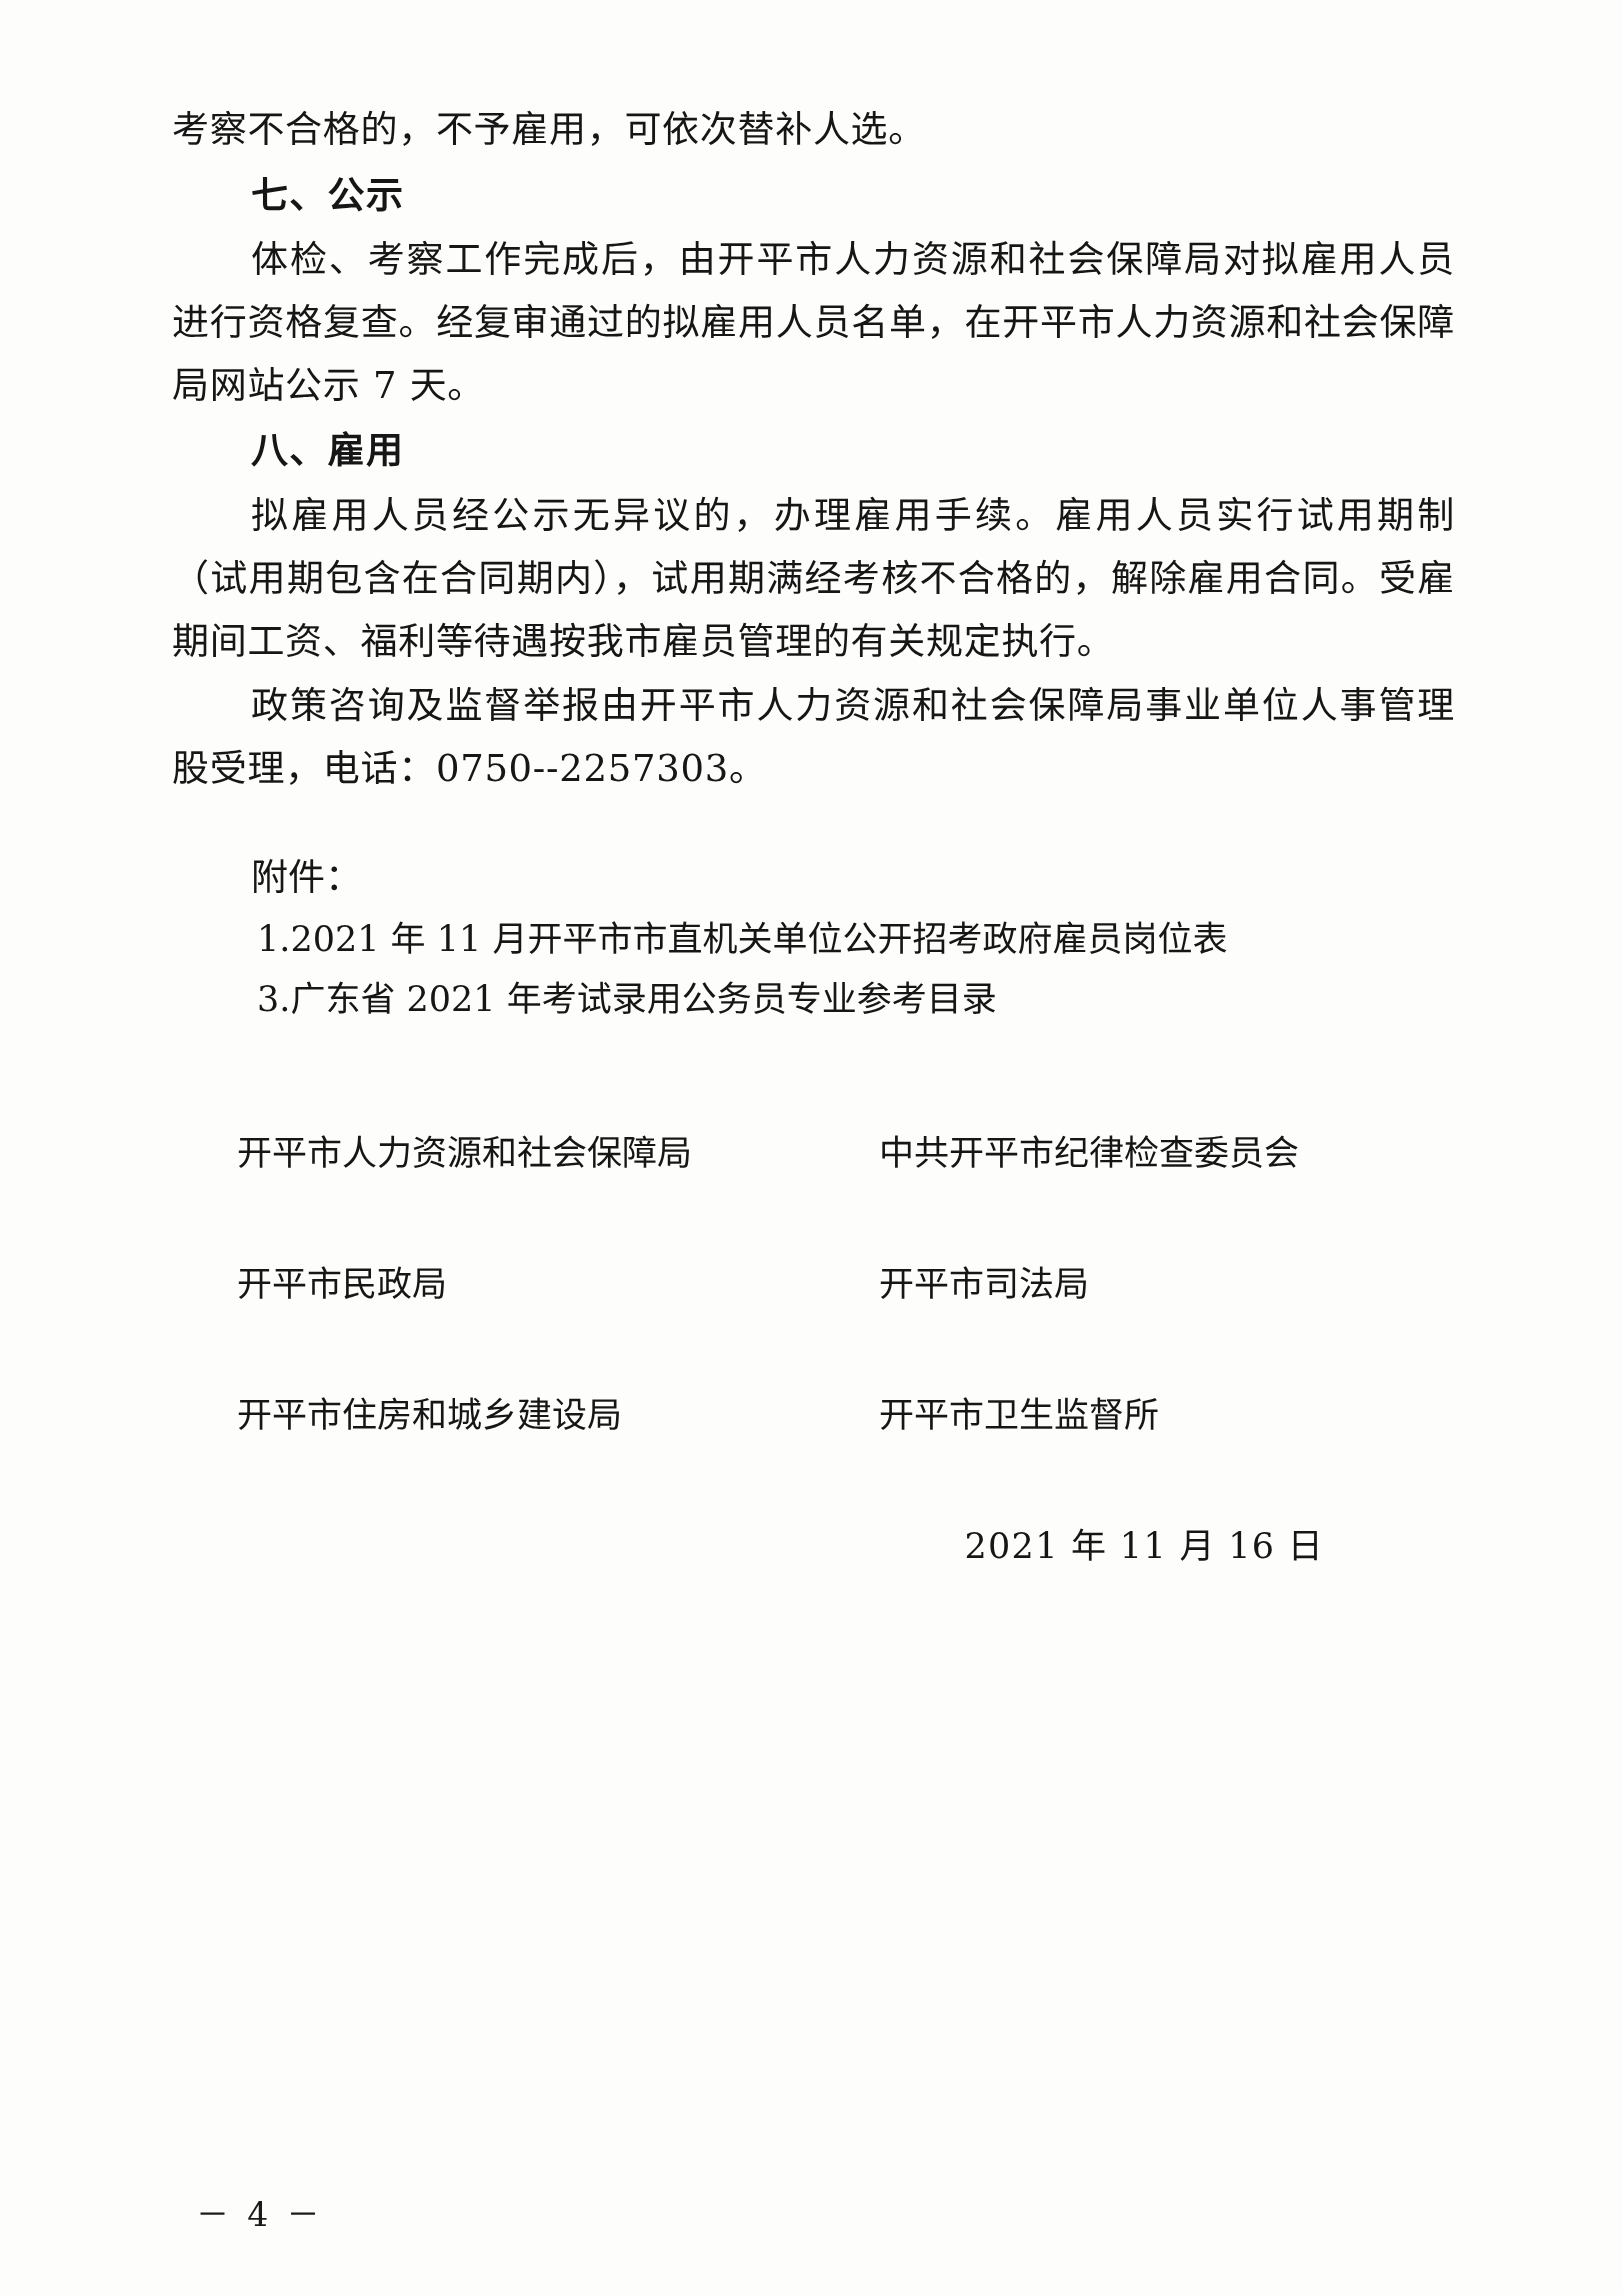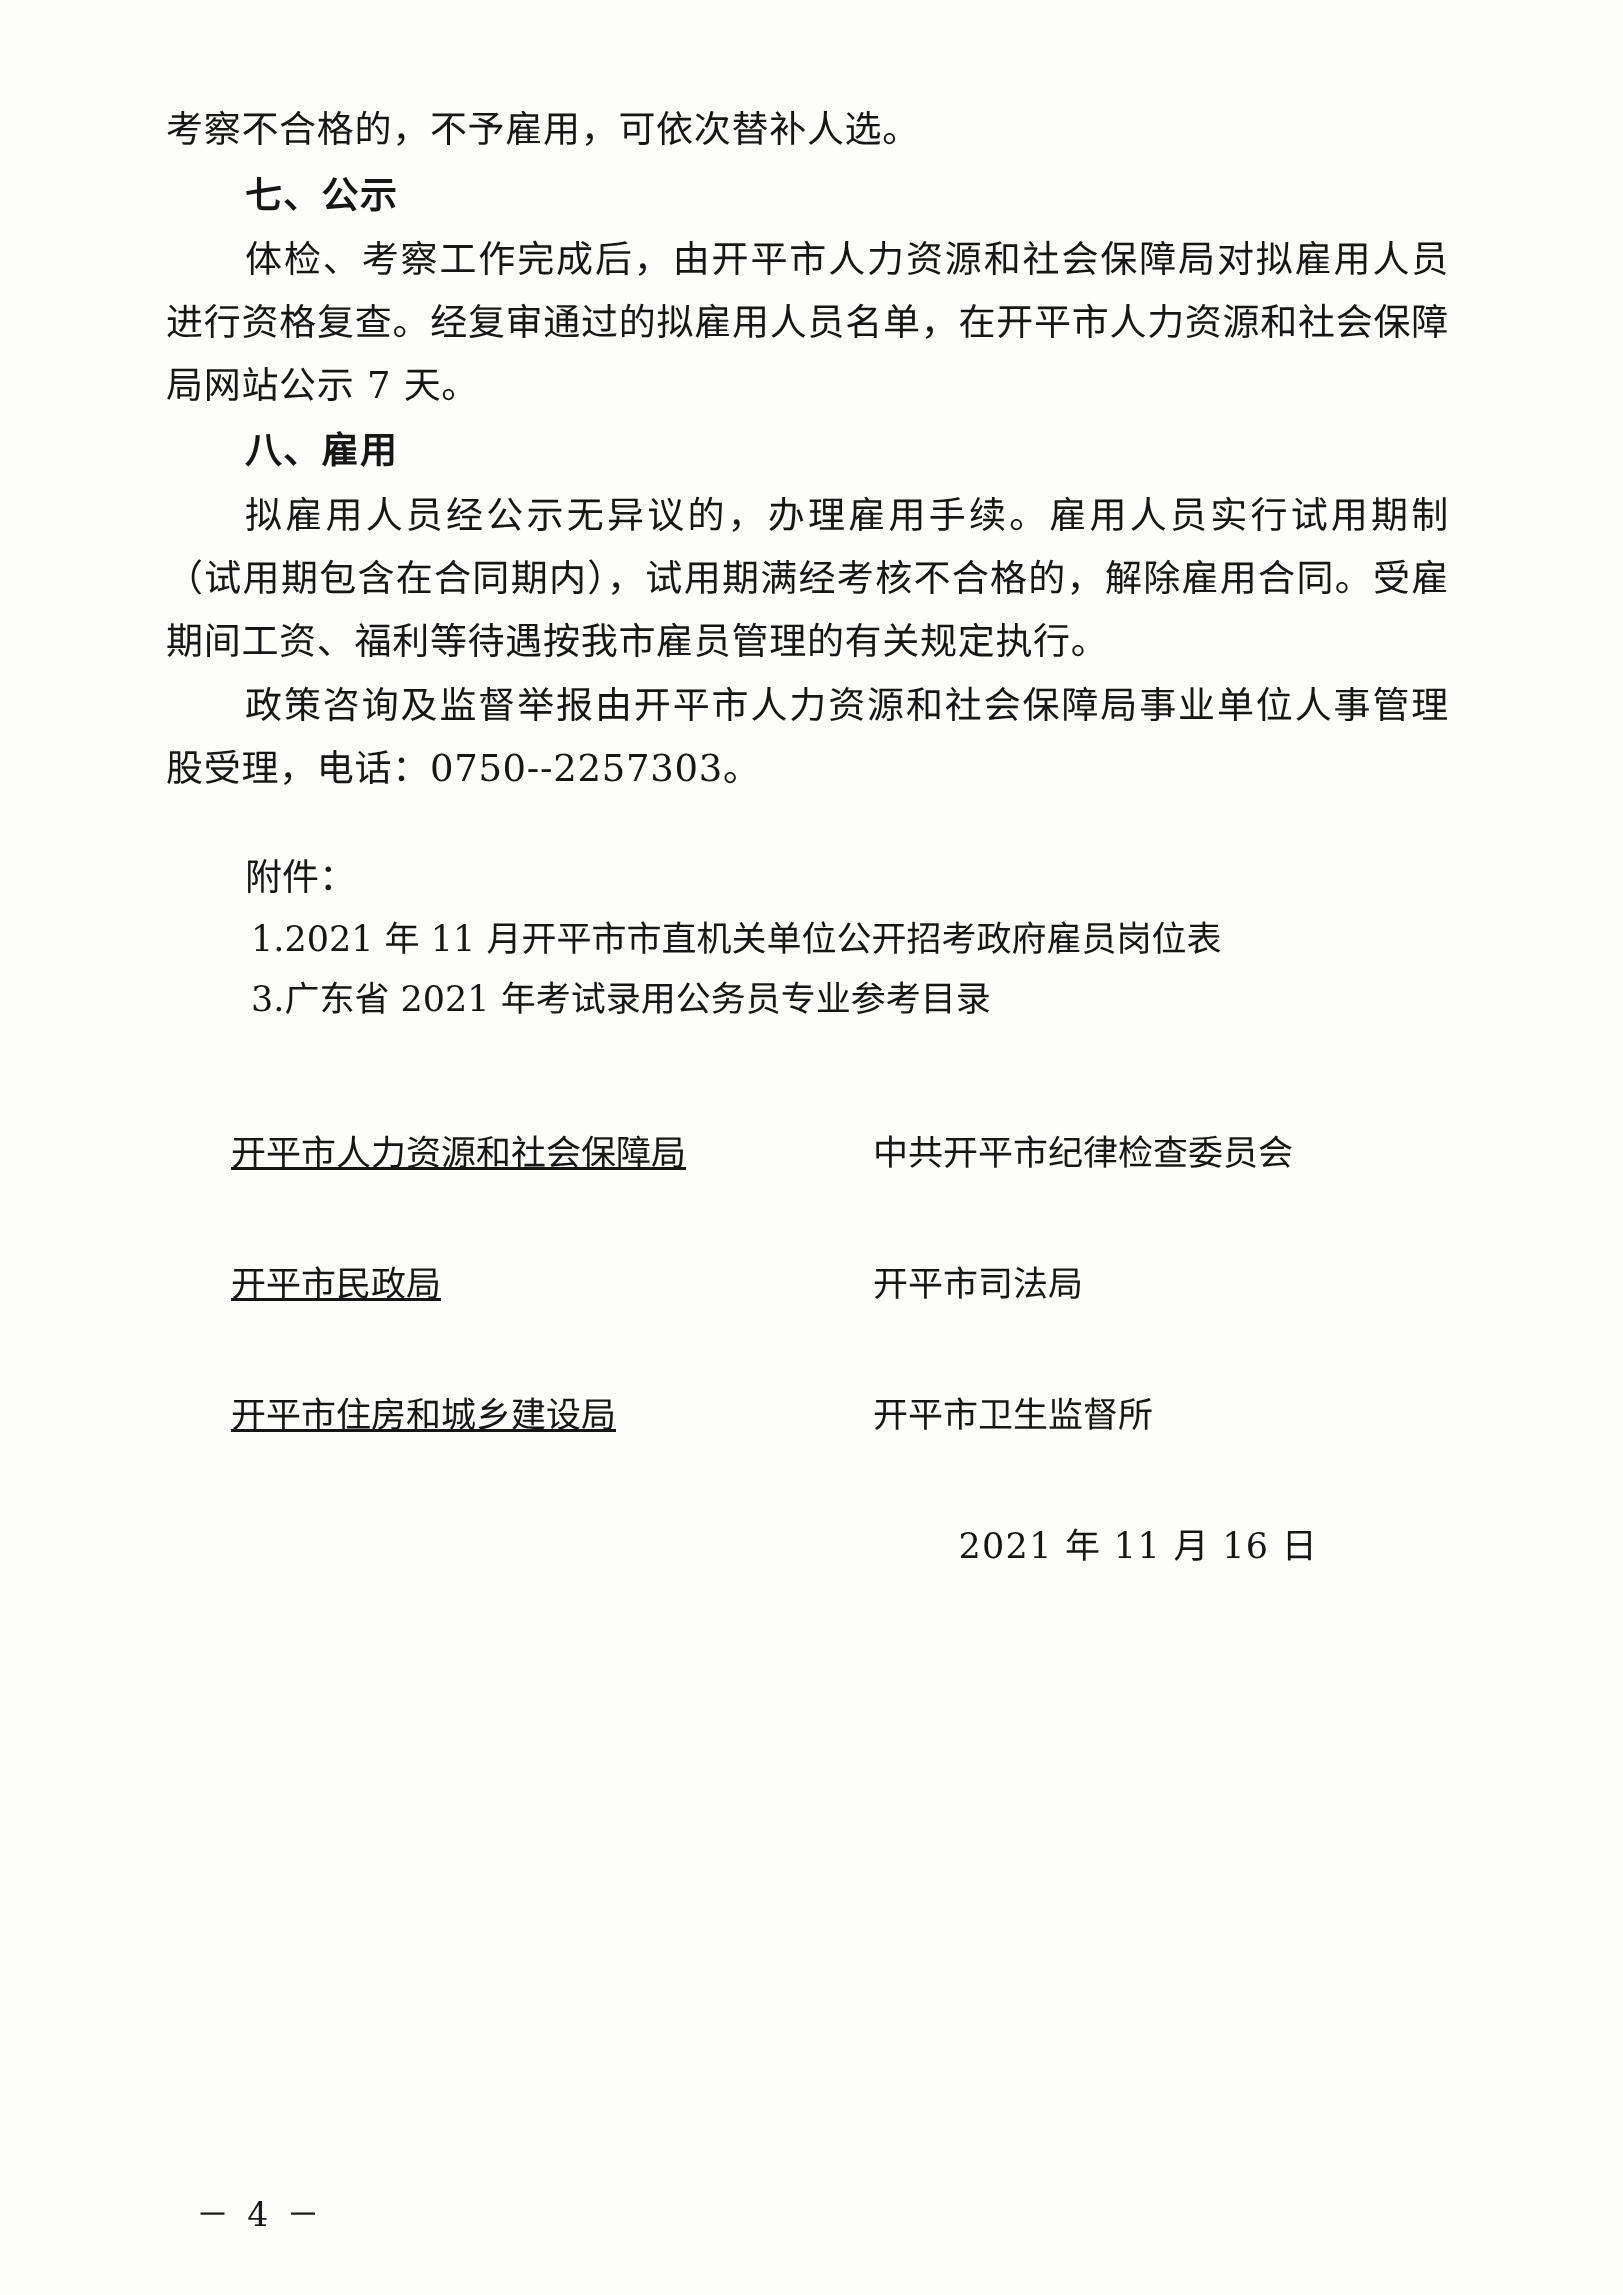--- a/index.html
+++ b/index.html
@@ -18,21 +18,21 @@
   .page {
     position: absolute;
     top: 0;
     left: 0;
     width: 1623px;
     height: 2295px;
     background: #fdfdfb;
   }
   .content {
     position: absolute;
-    left: 166px;
+    left: 172px;
     top: 98px;
     width: 1283px;
   }
   .para {
     font-size: 37px;
     line-height: 63px;
     letter-spacing: 0.7px;
     text-align: justify;
     margin: 0 0 1.3px 0;
     font-family: "DejaVu Serif", "Liberation Serif", serif;
@@ -71,21 +71,20 @@
     display: flex;
     flex-direction: row;
     margin-bottom: 79px;
   }
   .signer-col-left {
     width: 694px;
     font-size: 35px;
     line-height: 52px;
     padding-left: 65px;
     box-sizing: border-box;
-    text-decoration: underline;
   }
   .signer-col-right {
     font-size: 35px;
     line-height: 52px;
     padding-left: 13px;
     box-sizing: border-box;
   }
   .date-line {
     margin-top: 39px;
     text-align: right;

